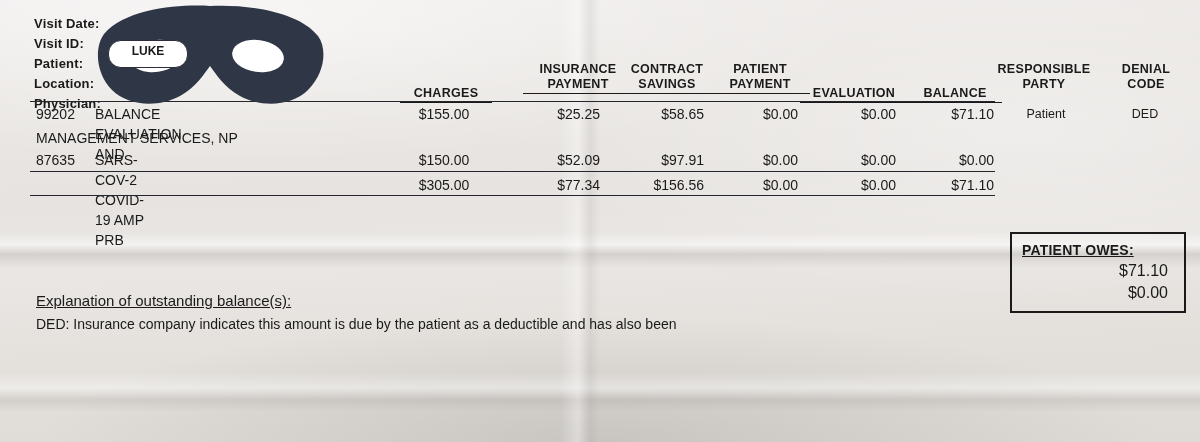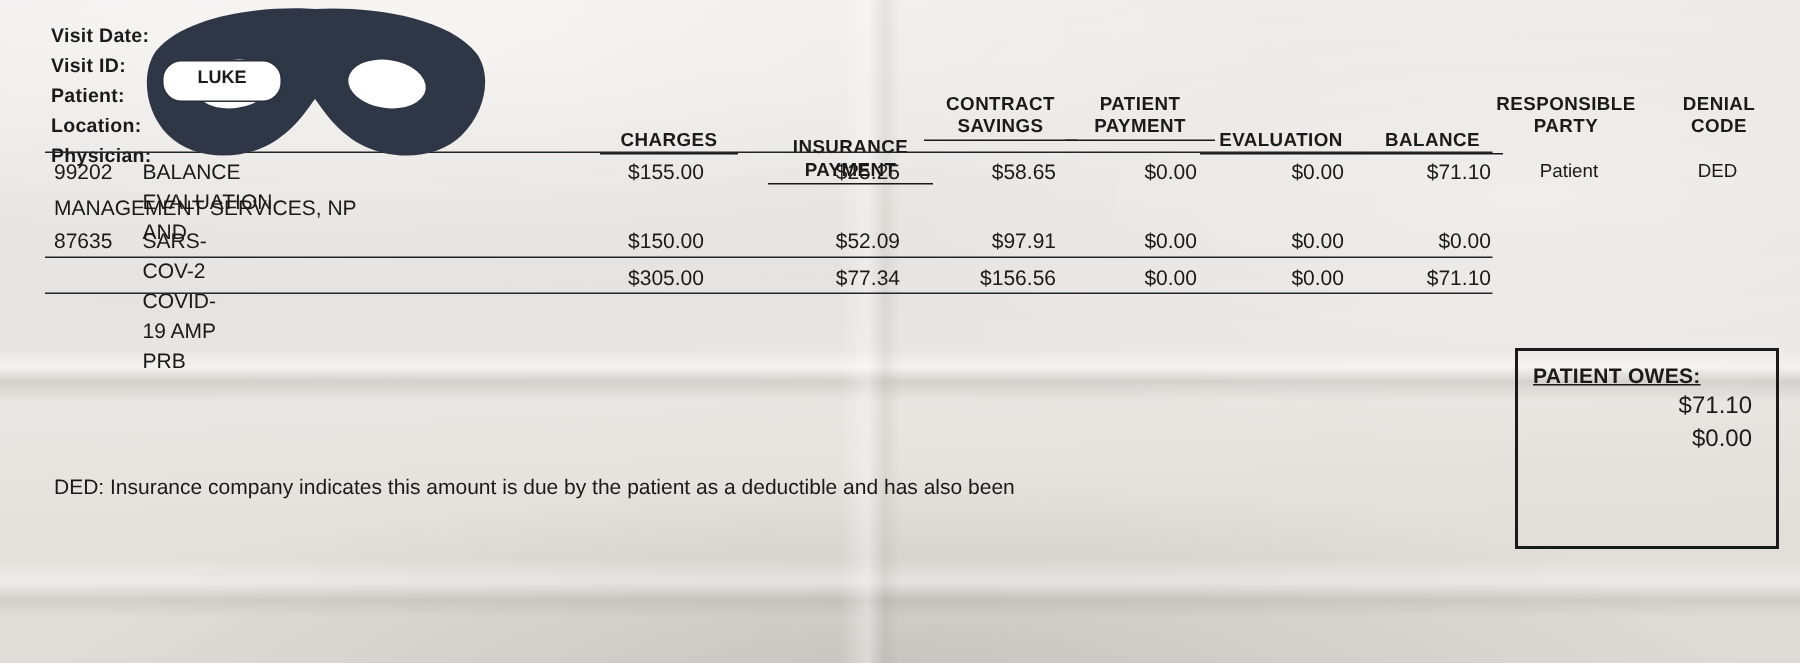--- a/index.html
+++ b/index.html
@@ -78,21 +78,21 @@
   
   .colhead {
     position: absolute;
     font-size: 12.5px;
     font-weight: bold;
     text-align: center;
     line-height: 15px;
     letter-spacing: 0.3px;
   }
   .ch-charges   { left: 400px; top: 86px;  width: 92px; }
-  .ch-inspay    { left: 512px; top: 62px;  width: 110px; margin-top: 29px; }
+  .ch-inspay    { left: 523px; top: 62px;  width: 110px; }
   .ch-contract  { left: 616px; top: 62px;  width: 102px; }
   .ch-patpay    { left: 710px; top: 62px;  width: 100px; }
   .ch-adjust    { left: 800px; top: 86px;  width: 108px; }
   .ch-balance   { left: 908px; top: 86px;  width: 94px; }
   .ch-resp      { left: 986px; top: 62px;  width: 116px; }
   .ch-denial    { left: 1108px; top: 62px; width: 76px; }
 
   .ul { border-bottom: 1.6px solid #1a1a1a; padding-bottom: 1px; }
 
   
@@ -124,21 +124,21 @@
   .rule-top   { left: 30px; top: 101px;  width: 965px; }
   .rule-mid   { left: 30px; top: 171px;  width: 965px; }
   .rule-bot   { left: 30px; top: 195px;  width: 965px; }
 
   
   .owes-box {
     position: absolute;
     left: 1010px;
     top: 232px;
     width: 176px;
-    height: 134px;
+    height: 81px;
     border: 2px solid #1a1a1a;
     box-sizing: border-box;
     padding: 8px 10px 0 10px;
   }
   .owes-label {
     font-size: 14px;
     font-weight: bold;
     text-decoration: underline;
     letter-spacing: 0.2px;
   }
@@ -293,20 +293,21 @@
     </div>
 
     <div class="rule rule-bot"></div>
 
     <div class="owes-box">
       <div class="owes-label">PATIENT OWES:</div>
       <div class="owes-value">$71.10</div>
       <div class="owes-value">$0.00</div>
     </div>
 
+    <div class="expl-title">Explanation of outstanding balance(s):</div>
     <div class="expl-line1">DED: Insurance company indicates this amount is due by the patient as a deductible and has also been</div>
 
     <div class="mask-wrap">
       <svg width="248" height="108" viewBox="0 0 248 108" xmlns="http://www.w3.org/2000/svg">
         <path d="M18 30 C40 4, 96 0, 124 2 C156 0, 212 6, 232 32 C242 46, 238 70, 222 86 C206 102, 176 104, 154 92 C138 83, 130 70, 124 62 C118 70, 110 83, 94 92 C72 104, 42 102, 26 86 C10 70, 8 44, 18 30 Z" fill="#2f3646"></path>
         <ellipse cx="70" cy="52" rx="26" ry="16" fill="#ffffff" transform="rotate(-8 70 52)"></ellipse>
         <ellipse cx="172" cy="52" rx="26" ry="16" fill="#ffffff" transform="rotate(8 172 52)"></ellipse>
       </svg>
     </div>
     <div class="speech"></div>

